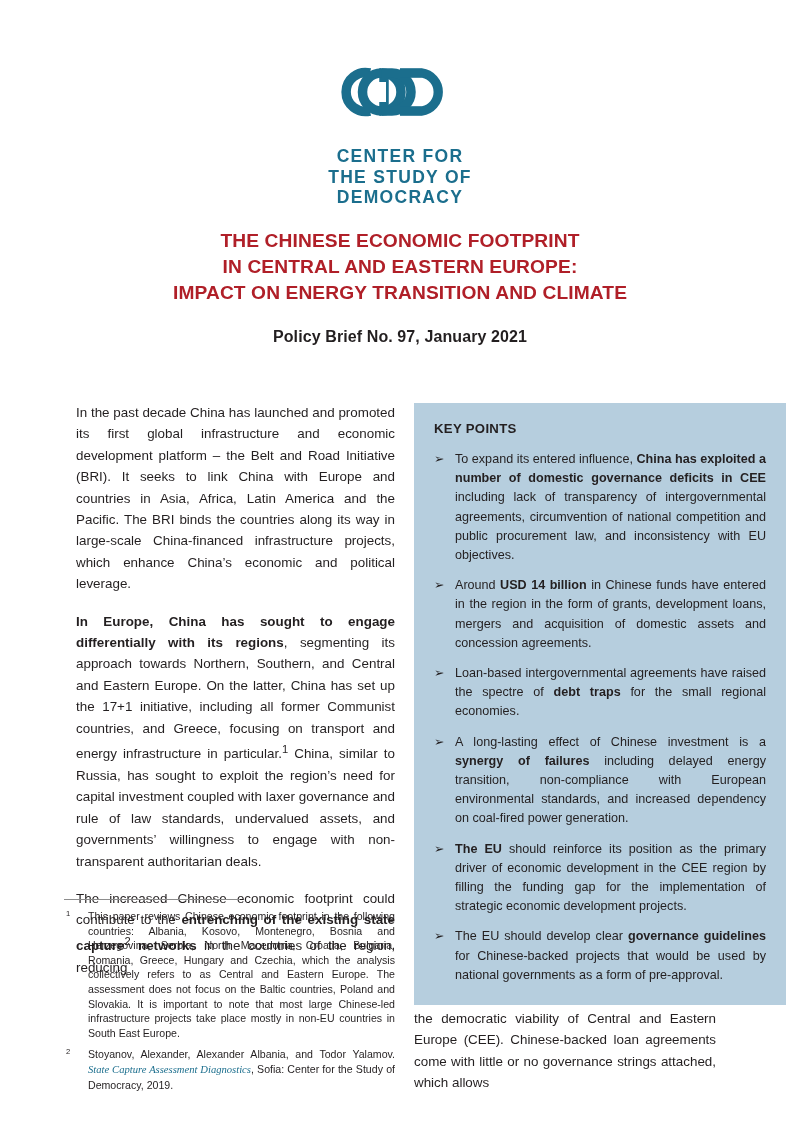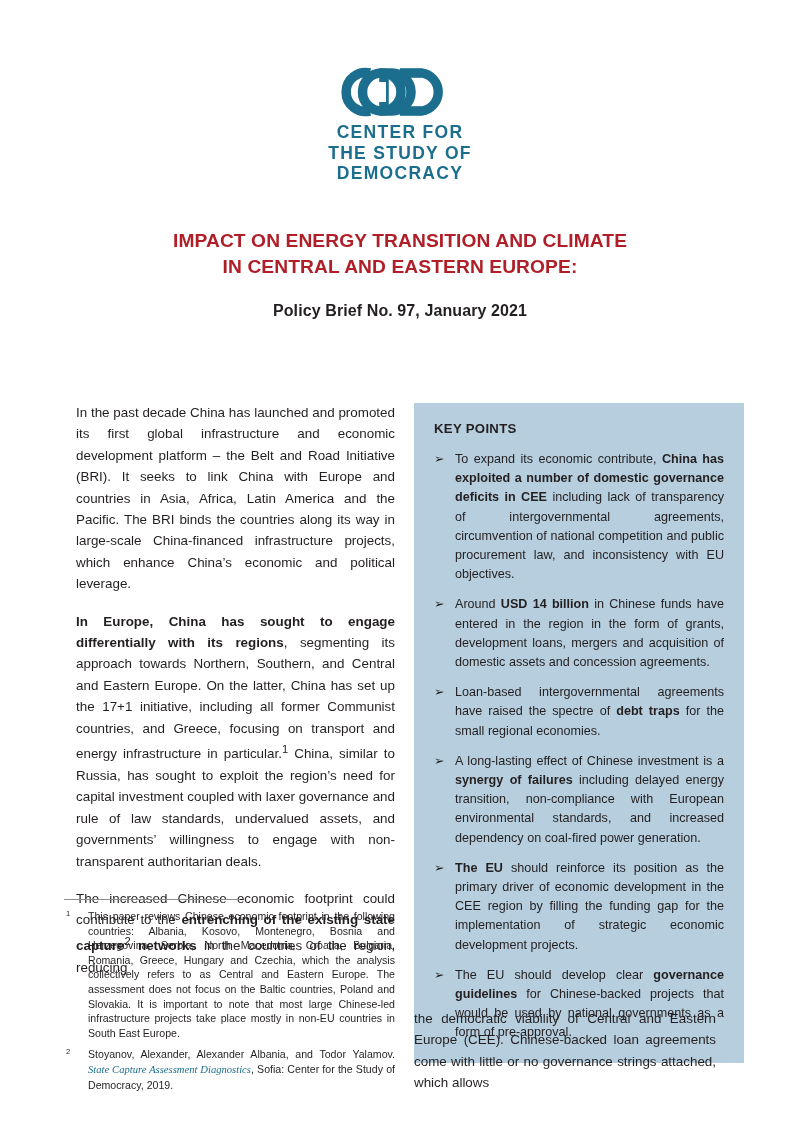--- a/index.html
+++ b/index.html
@@ -30,21 +30,21 @@
     width: 800px;
     text-align: center;
   }
   .logo-mark {
     display: block;
     margin: 0 auto;
     width: 148px;
     height: 60px;
   }
   .logo-words {
-    margin-top: 0;
+    margin-top: 24px;
     color: #1b6e8d;
     font-weight: bold;
     font-size: 17.5px;
     letter-spacing: 1.3px;
     line-height: 20.5px;
   }
   .logo-words div { white-space: nowrap; }
 
   
   .title-block {
@@ -127,21 +127,21 @@
     font-style: italic;
     color: #1b6e8d;
     font-family: Liberation Serif, serif;
   }
 
   
   .keybox {
     background: #b6cede;
     padding: 18px 20px 20px 20px;
     box-sizing: border-box;
-    width: 330px;
+    width: 372px;
   }
   .keybox-title {
     font-weight: bold;
     font-size: 13.2px;
     letter-spacing: 0.3px;
     margin-bottom: 14px;
   }
   .kp-item {
     position: relative;
     padding-left: 21px;
@@ -198,22 +198,23 @@
     </svg>
     <div class="logo-words">
       <div>CENTER FOR</div>
       <div>THE STUDY OF</div>
       <div>DEMOCRACY</div>
     </div>
   </div>
 
   <div class="title-block">
     <div class="doc-title">
+      <div>THE CHINESE ECONOMIC FOOTPRINT</div>
+      <div>IN CENTRAL AND EASTERN EUROPE:</div>
       <div>IMPACT ON ENERGY TRANSITION AND CLIMATE</div>
-      <div>IN CENTRAL AND EASTERN EUROPE:</div>
     </div>
     <div class="doc-subtitle">Policy Brief No. 97, January 2021</div>
   </div>
 
   <div class="col-left">
     <p class="body-p">In the past decade China has launched and promoted its first global infrastructure and economic development platform – the Belt and Road Initiative (BRI). It seeks to link China with Europe and countries in Asia, Africa, Latin America and the Pacific. The BRI binds the countries along its way in large-scale China-financed infrastructure projects, which enhance China’s economic and political leverage.</p>
 
     <p class="body-p"><b>In Europe, China has sought to engage differentially with its regions</b><span>, segmenting its approach towards Northern, Southern, and Central and Eastern Europe. On the latter, China has set up the 17+1 initiative, including all former Communist countries, and Greece, focusing on transport and energy infrastructure in particular.</span><sup>1</sup><span> China, similar to Russia, has sought to exploit the region’s need for capital investment coupled with laxer governance and rule of law standards, undervalued assets, and governments’ willingness to engage with non-transparent authoritarian deals.</span></p>
 
     <p class="body-p"><span>The increased Chinese economic footprint could contribute to the </span><b>entrenching of the existing state capture</b><sup>2</sup><b> networks</b><span> in the countries of the region, reducing</span></p>
@@ -232,21 +233,21 @@
       <span>Stoyanov, Alexander, Alexander Albania, and Todor Yalamov. </span><span class="fn-ital">State Capture Assessment Diagnostics</span><span>, Sofia: Center for the Study of Democracy, 2019.</span>
     </div>
   </div>
 
   <div class="col-right">
     <div class="keybox">
       <div class="keybox-title">KEY POINTS</div>
 
       <div class="kp-item">
         <span class="kp-arrow">➢</span>
-        <span>To expand its economic contribute, </span><b>China has exploited a number of domestic governance deficits in CEE</b><span> including lack of transparency of intergovernmental agreements, circumvention of national competition and public procurement law, and inconsistency with EU objectives.</span>
+        <span>To expand its entered influence, </span><b>China has exploited a number of domestic governance deficits in CEE</b><span> including lack of transparency of intergovernmental agreements, circumvention of national competition and public procurement law, and inconsistency with EU objectives.</span>
       </div>
 
       <div class="kp-item">
         <span class="kp-arrow">➢</span>
         <span>Around </span><b>USD 14 billion</b><span> in Chinese funds have entered in the region in the form of grants, development loans, mergers and acquisition of domestic assets and concession agreements.</span>
       </div>
 
       <div class="kp-item">
         <span class="kp-arrow">➢</span>
         <span>Loan-based intergovernmental agreements have raised the spectre of </span><b>debt traps</b><span> for the small regional economies.</span>

